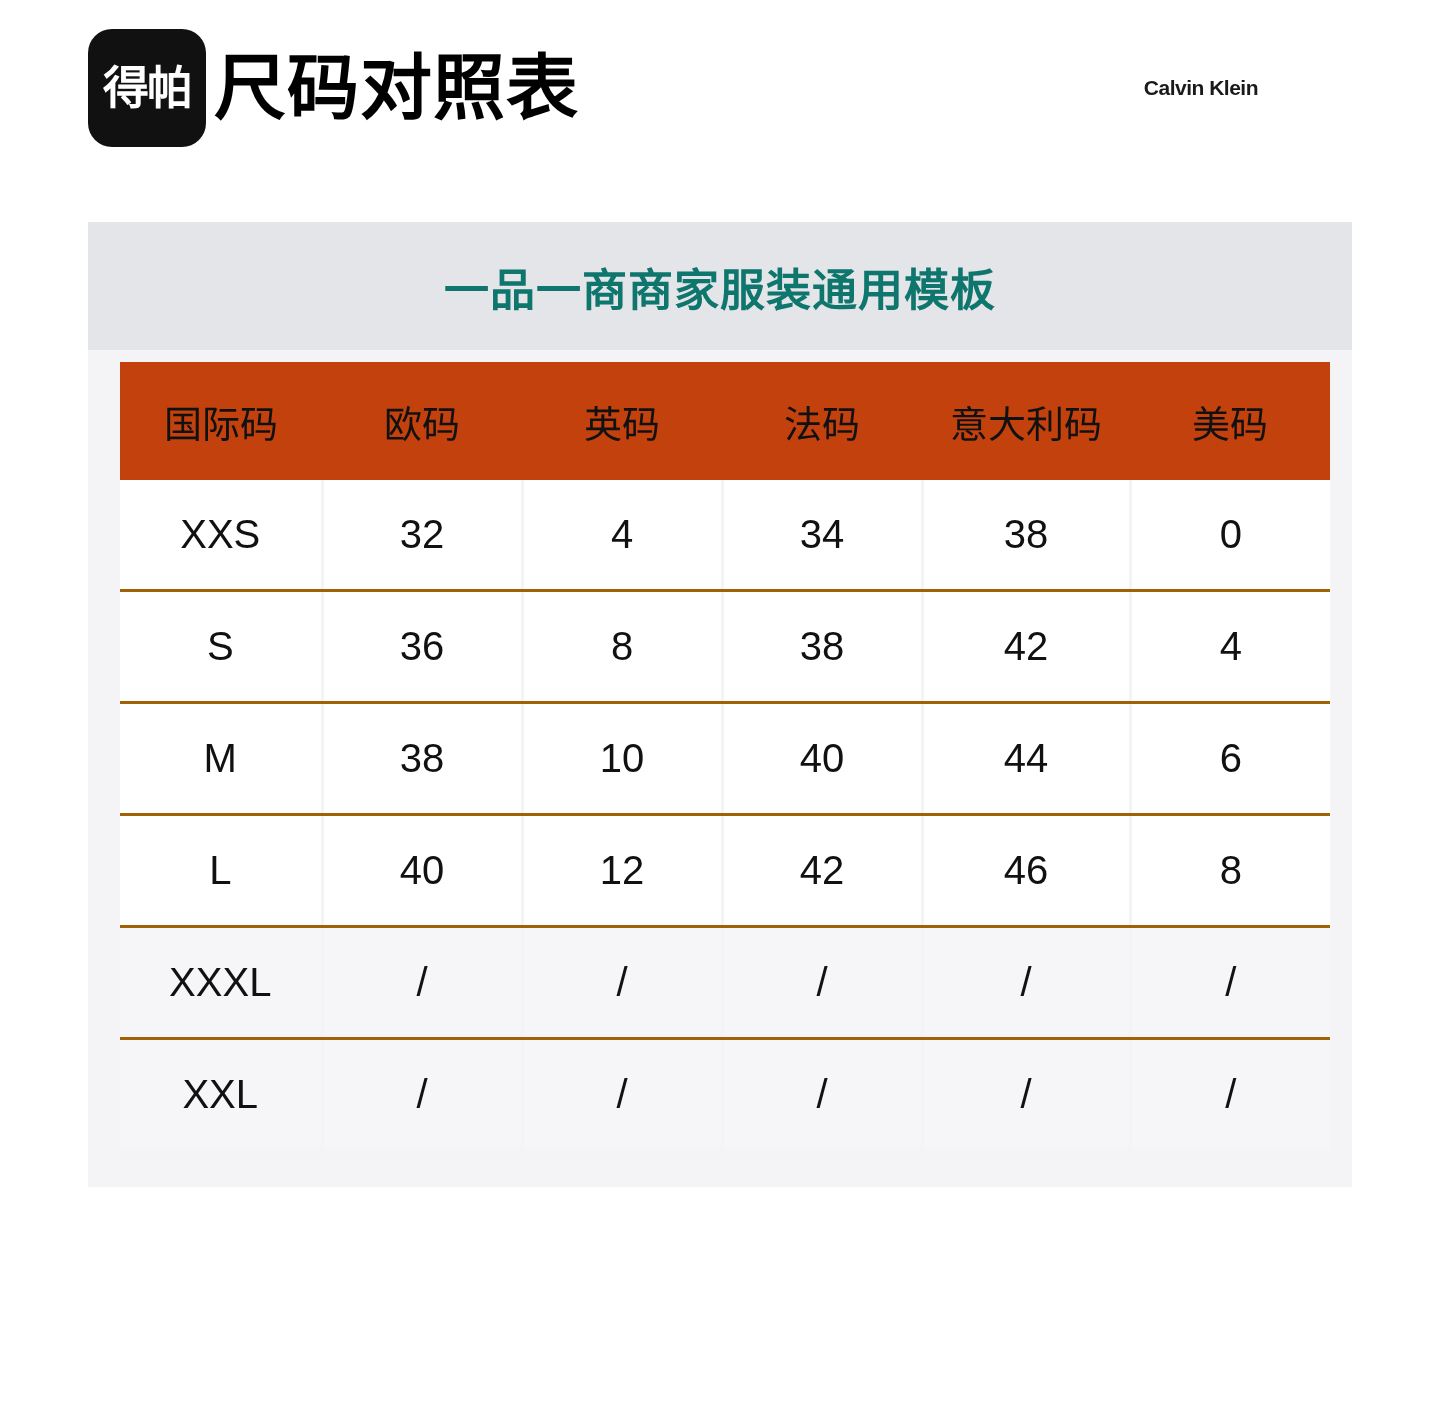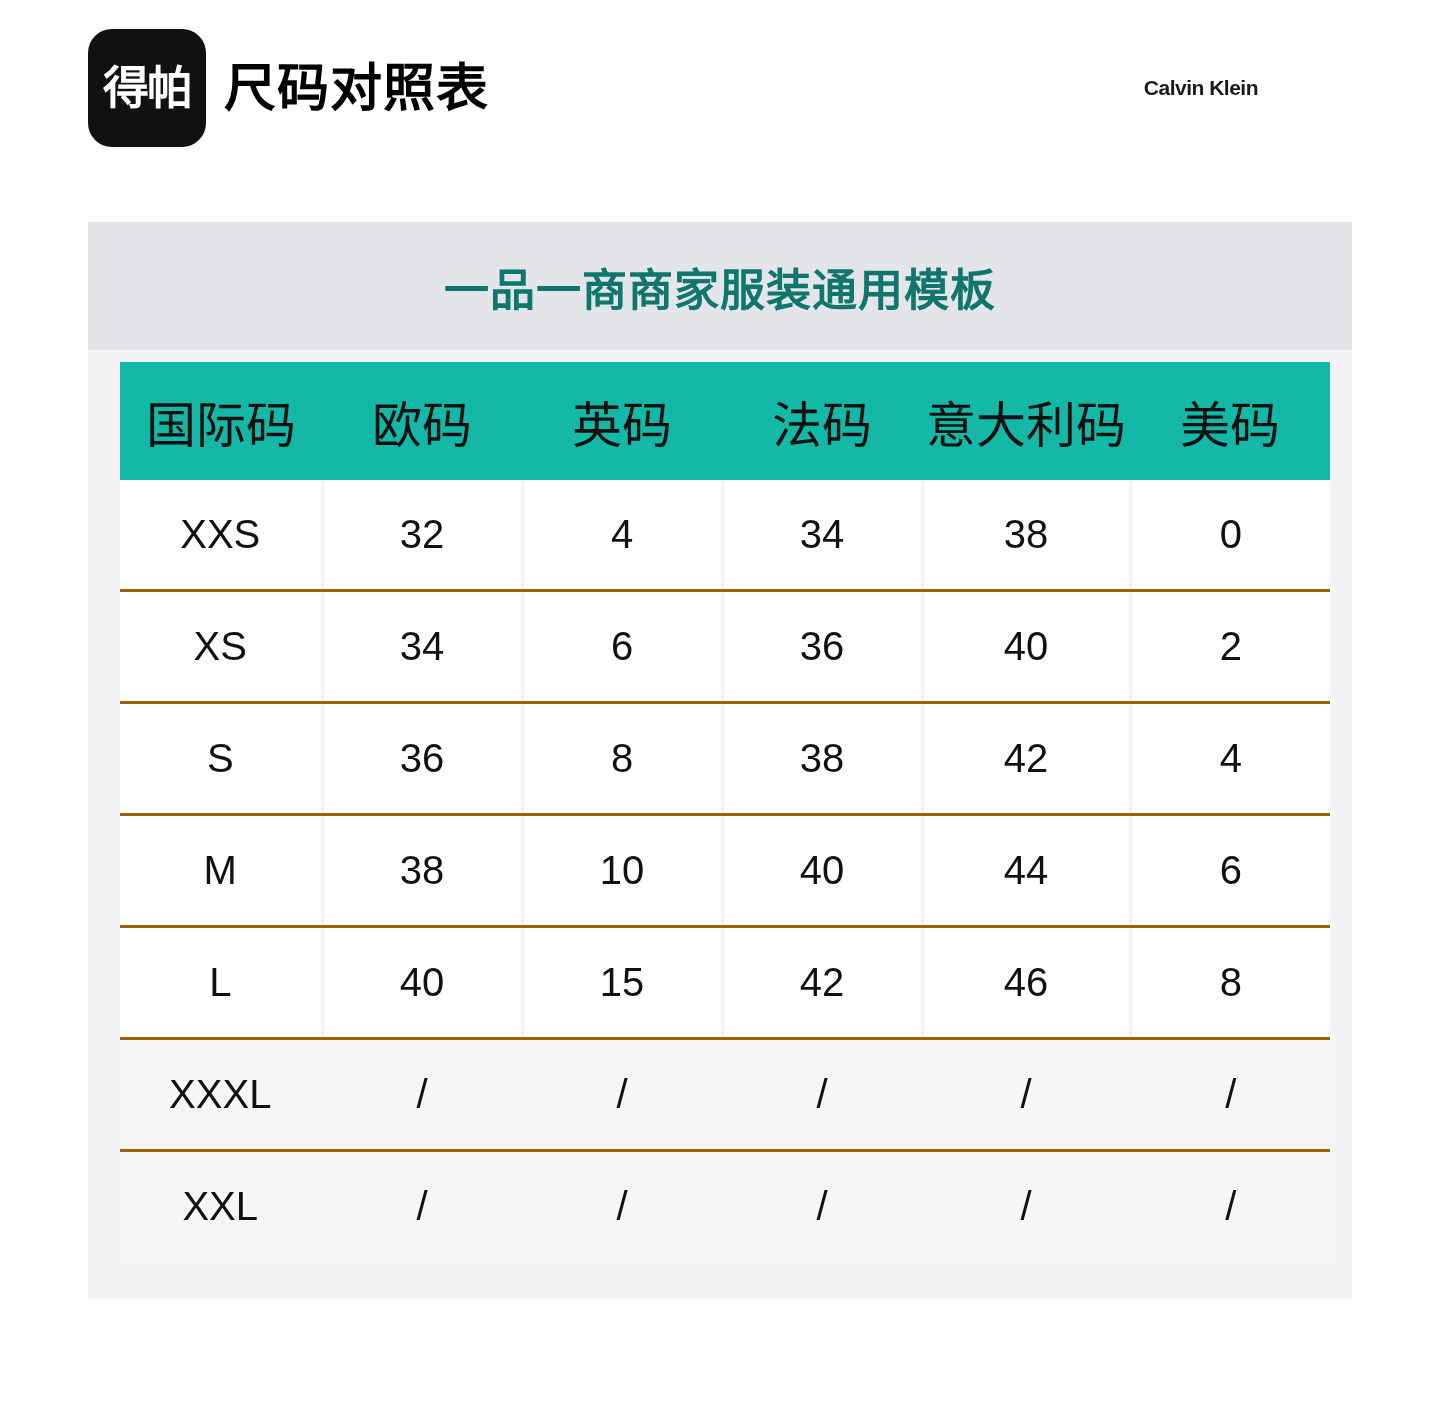--- a/index.html
+++ b/index.html
@@ -47,22 +47,22 @@
   }
   .logo-badge .logo-text {
     color: #ffffff;
     font-size: 46px;
     font-weight: 700;
     letter-spacing: -2px;
     line-height: 1;
     font-family: "DejaVu Sans", "Liberation Sans", sans-serif;
   }
   .page-title {
-    margin-left: 18px;
-    font-size: 52px;
+    margin-left: 8px;
+    font-size: 72px;
     font-weight: 700;
     letter-spacing: 1px;
     line-height: 1;
     color: #000000;
     white-space: nowrap;
   }
   .brand-name {
     position: absolute;
     right: 34px;
     top: 58px;
@@ -102,22 +102,22 @@
   }
   table.size-table th,
   table.size-table td {
     text-align: center;
     vertical-align: middle;
     font-weight: 400;
     color: #111111;
   }
   table.size-table thead th {
     height: 116px;
-    font-size: 50px;
-    background: #14b8a6;
+    font-size: 38px;
+    background: #c2410c;
     border: none;
     font-weight: 400;
   }
   table.size-table tbody td {
     height: 107px;
     font-size: 40px;
     background: #ffffff;
     border-right: 3px solid #f4f4f7;
     border-bottom: 3px solid #a16207;
   }
@@ -189,47 +189,39 @@
         <tbody>
           <tr>
             <td>XXS</td>
             <td>32</td>
             <td>4</td>
             <td>34</td>
             <td>38</td>
             <td>0</td>
           </tr>
           <tr>
-            <td>XS</td>
-            <td>34</td>
-            <td>6</td>
-            <td>36</td>
-            <td>40</td>
-            <td>2</td>
-          </tr>
-          <tr>
             <td>S</td>
             <td>36</td>
             <td>8</td>
             <td>38</td>
             <td>42</td>
             <td>4</td>
           </tr>
           <tr>
             <td>M</td>
             <td>38</td>
             <td>10</td>
             <td>40</td>
             <td>44</td>
             <td>6</td>
           </tr>
           <tr>
             <td>L</td>
             <td>40</td>
-            <td>15</td>
+            <td>12</td>
             <td>42</td>
             <td>46</td>
             <td>8</td>
           </tr>
           <tr class="dim">
             <td>XXXL</td>
             <td>/</td>
             <td>/</td>
             <td>/</td>
             <td>/</td>

